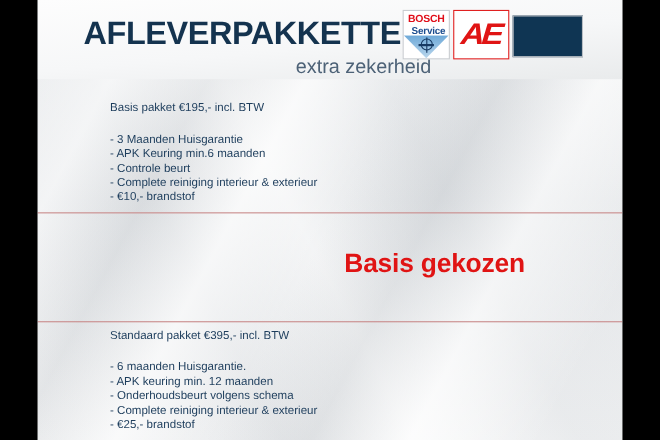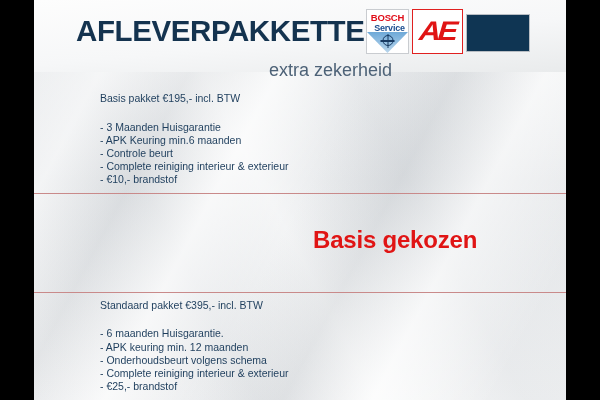--- a/index.html
+++ b/index.html
@@ -95,21 +95,21 @@
   #main-title {
     font-size: 29.5px;
     font-weight: 700;
     letter-spacing: -0.4px;
     color: #14334f;
     line-height: 1;
     white-space: nowrap;
     text-align: left;
   }
   #subtitle {
-    margin-top: 15px;
+    margin-top: 5px;
     font-size: 18px;
     font-weight: 400;
     color: #4d6277;
     line-height: 1;
     white-space: nowrap;
     text-align: right;
   }
 
   
   #logo-strip {

